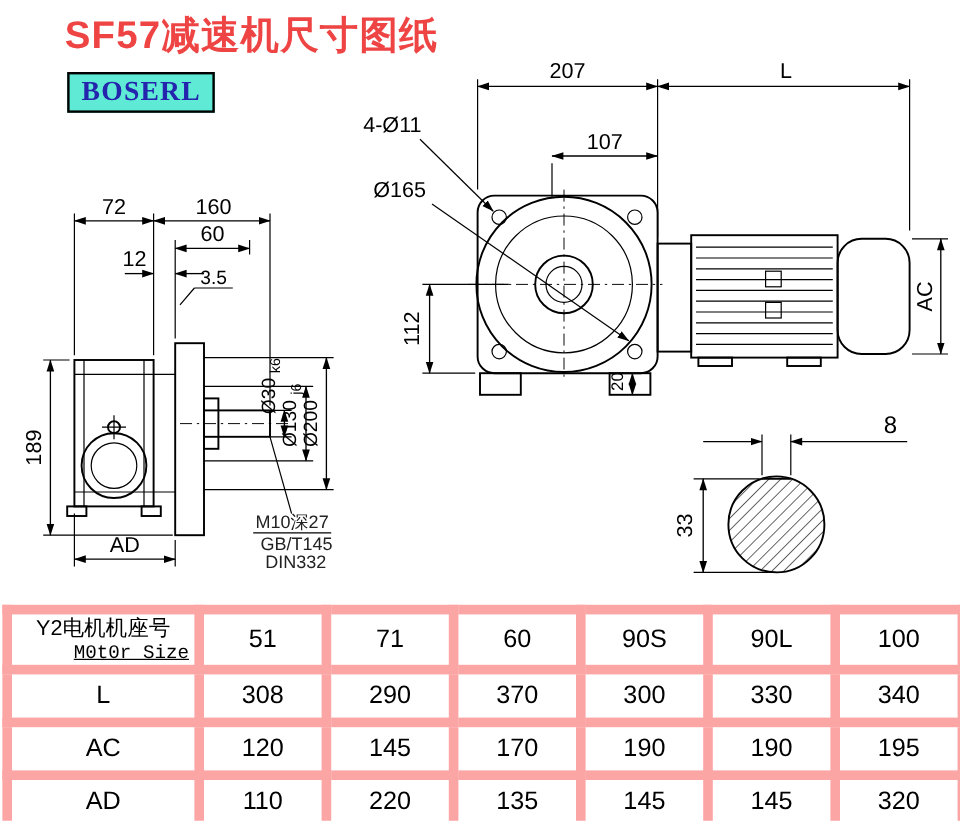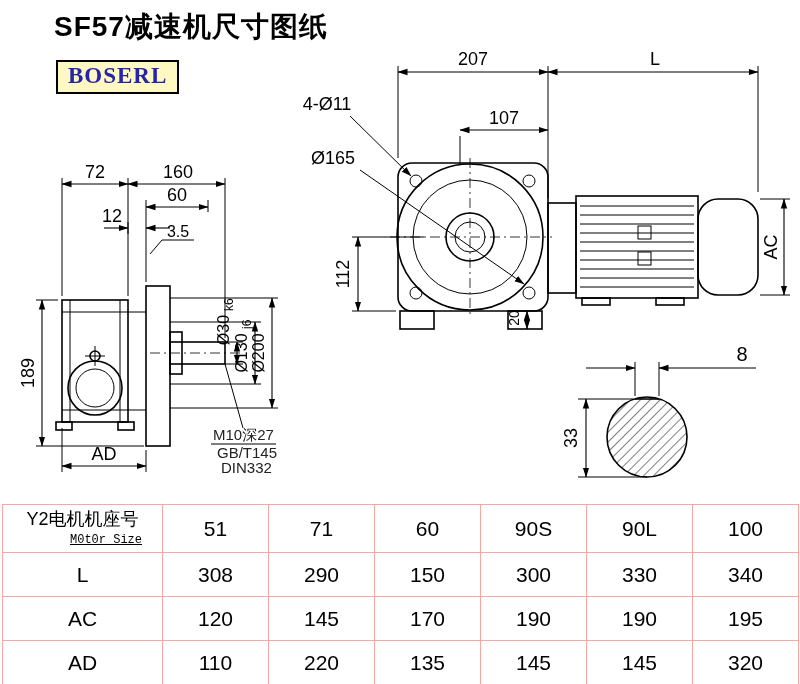--- a/index.html
+++ b/index.html
@@ -1,33 +1,33 @@
 <!DOCTYPE html>
 <html><head>
 <meta charset="utf-8">
 <style>
   * { margin:0; padding:0; box-sizing:border-box; }
   html,body { width:800px; height:684px; background:#fff; font-family:"Liberation Sans",sans-serif; position:relative; overflow:hidden; }
-  .title { position:absolute; left:54px; top:8px; font-size:28px; font-weight:bold; color:#000000; letter-spacing:1px; white-space:nowrap; }
-  .logo-box { position:absolute; left:56px; top:60px; border:2px solid #000; padding:1px 10px 3px 10px; background:#fef9c3; }
+  .title { position:absolute; left:54px; top:8px; font-size:32px; font-weight:bold; color:#ef4444; letter-spacing:1px; white-space:nowrap; }
+  .logo-box { position:absolute; left:56px; top:60px; border:2px solid #000; padding:1px 10px 3px 10px; background:#5eead4; }
   .logo-text { font-family:"Liberation Serif",serif; font-size:23px; font-weight:bold; color:#2424ad; letter-spacing:1px; }
   svg.drawing { position:absolute; left:0; top:0; }
   svg text { font-family:"Liberation Sans",sans-serif; fill:#000; }
   .part { fill:none; stroke:#000; stroke-width:1.6; }
   .thin { fill:none; stroke:#000; stroke-width:1; }
   .dim  { fill:none; stroke:#000; stroke-width:1.1; }
   .cl   { fill:none; stroke:#000; stroke-width:0.8; stroke-dasharray:10 4 2 4; }
   .dimtxt { font-size:18px; }
   .note { font-size:15px; fill:#222; }
   table.dim-table { position:absolute; left:2px; top:504px; width:796px; border-collapse:collapse; table-layout:fixed; background:#fff; }
-  table.dim-table td { border:1px solid #fca5a5; text-align:center; vertical-align:middle; font-size:21px; color:#000; padding:0; }
+  table.dim-table td { border:8px solid #fca5a5; text-align:center; vertical-align:middle; font-size:21px; color:#000; padding:0; }
   table.dim-table tr.hdr-row td { height:48px; }
   table.dim-table tr.data-row td { height:44px; }
   .hdr1 { font-size:18px; line-height:22px; }
-  .hdr2 { font-family:"Liberation Mono",monospace; font-size:12px; line-height:20px; text-decoration:underline;padding-left:47px; }
+  .hdr2 { font-family:"Liberation Mono",monospace; font-size:16px; line-height:20px; text-decoration:underline;padding-left:47px; }
 </style>
 </head>
 <body>
 
 <div class="title">SF57减速机尺寸图纸</div>
 <div class="logo-box">
   <span class="logo-text">BOSERL</span>
 </div>
 
 <svg class="drawing" width="800" height="505" viewBox="0 0 800 505">
@@ -201,21 +201,21 @@
       <td>71</td>
       <td>60</td>
       <td>90S</td>
       <td>90L</td>
       <td>100</td>
     </tr>
     <tr class="data-row">
       <td>L</td>
       <td>308</td>
       <td>290</td>
-      <td>150</td>
+      <td>370</td>
       <td>300</td>
       <td>330</td>
       <td>340</td>
     </tr>
     <tr class="data-row">
       <td>AC</td>
       <td>120</td>
       <td>145</td>
       <td>170</td>
       <td>190</td>

